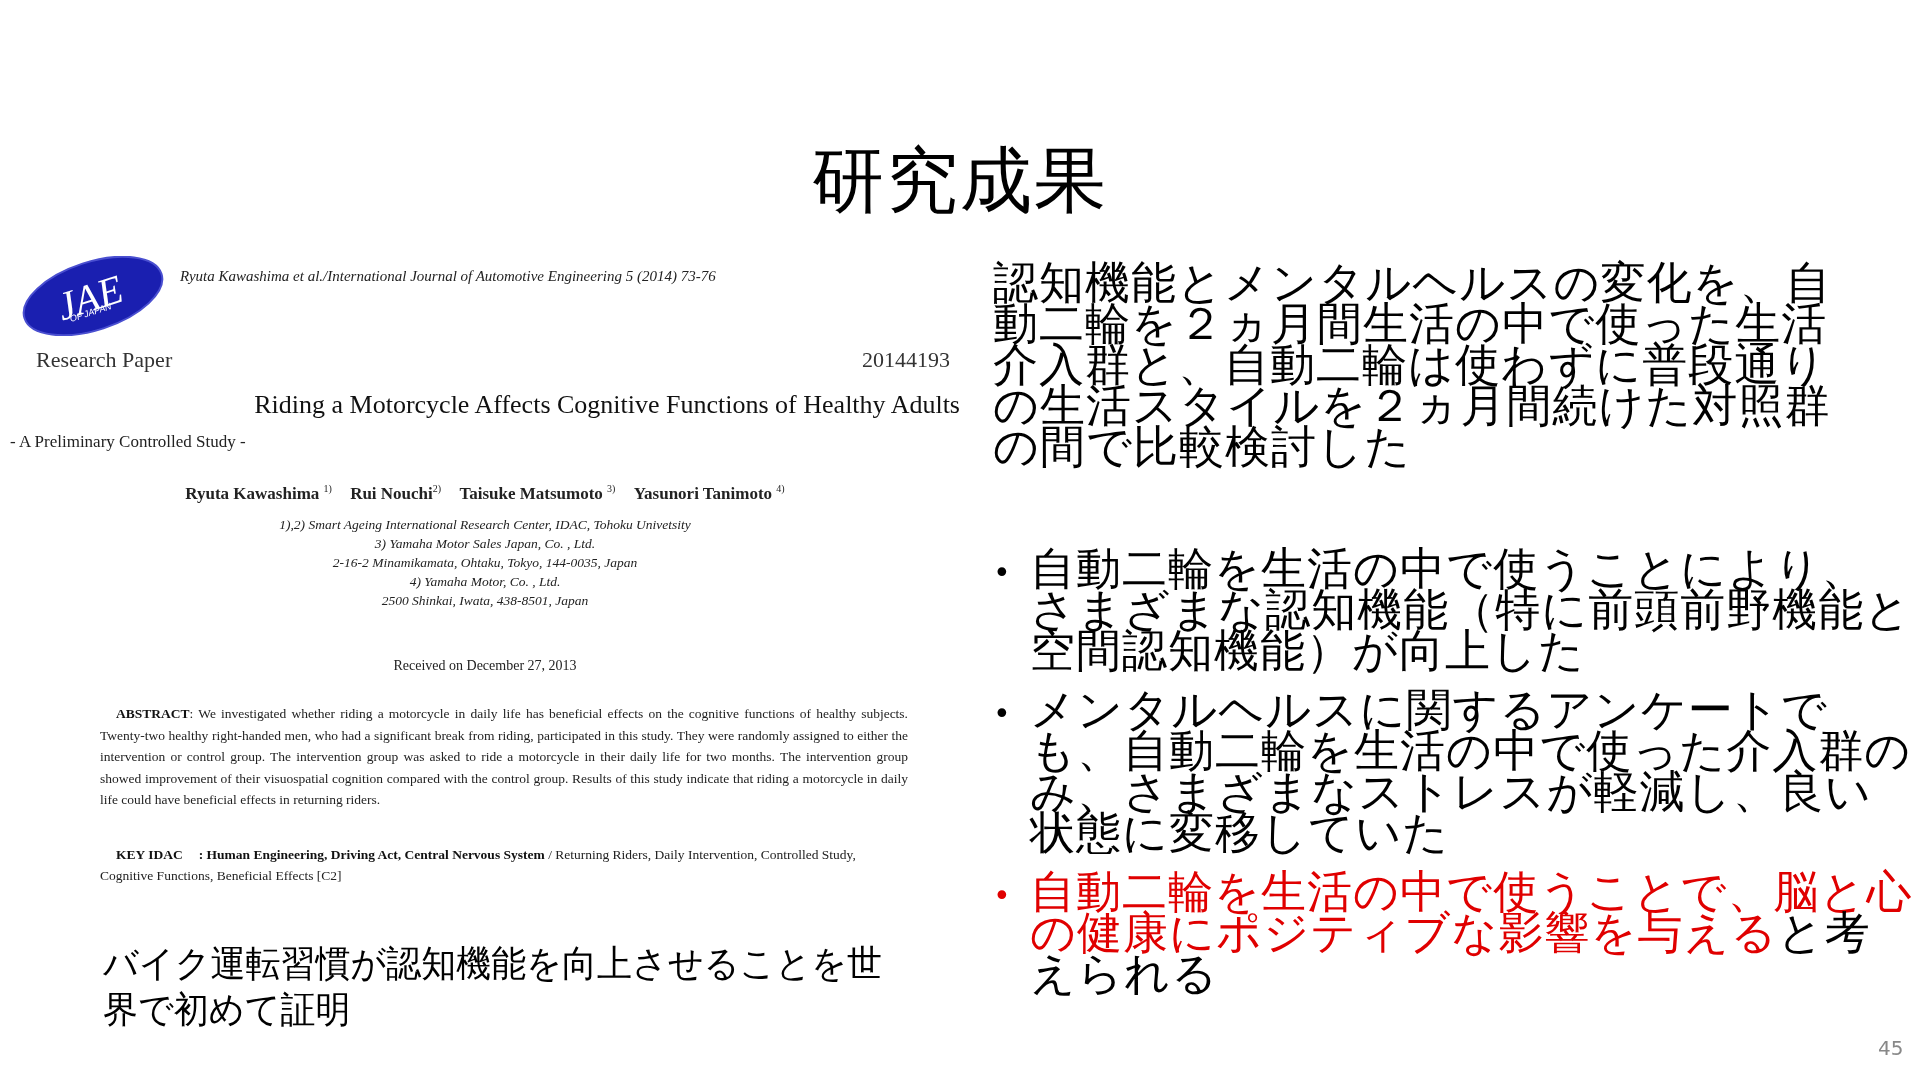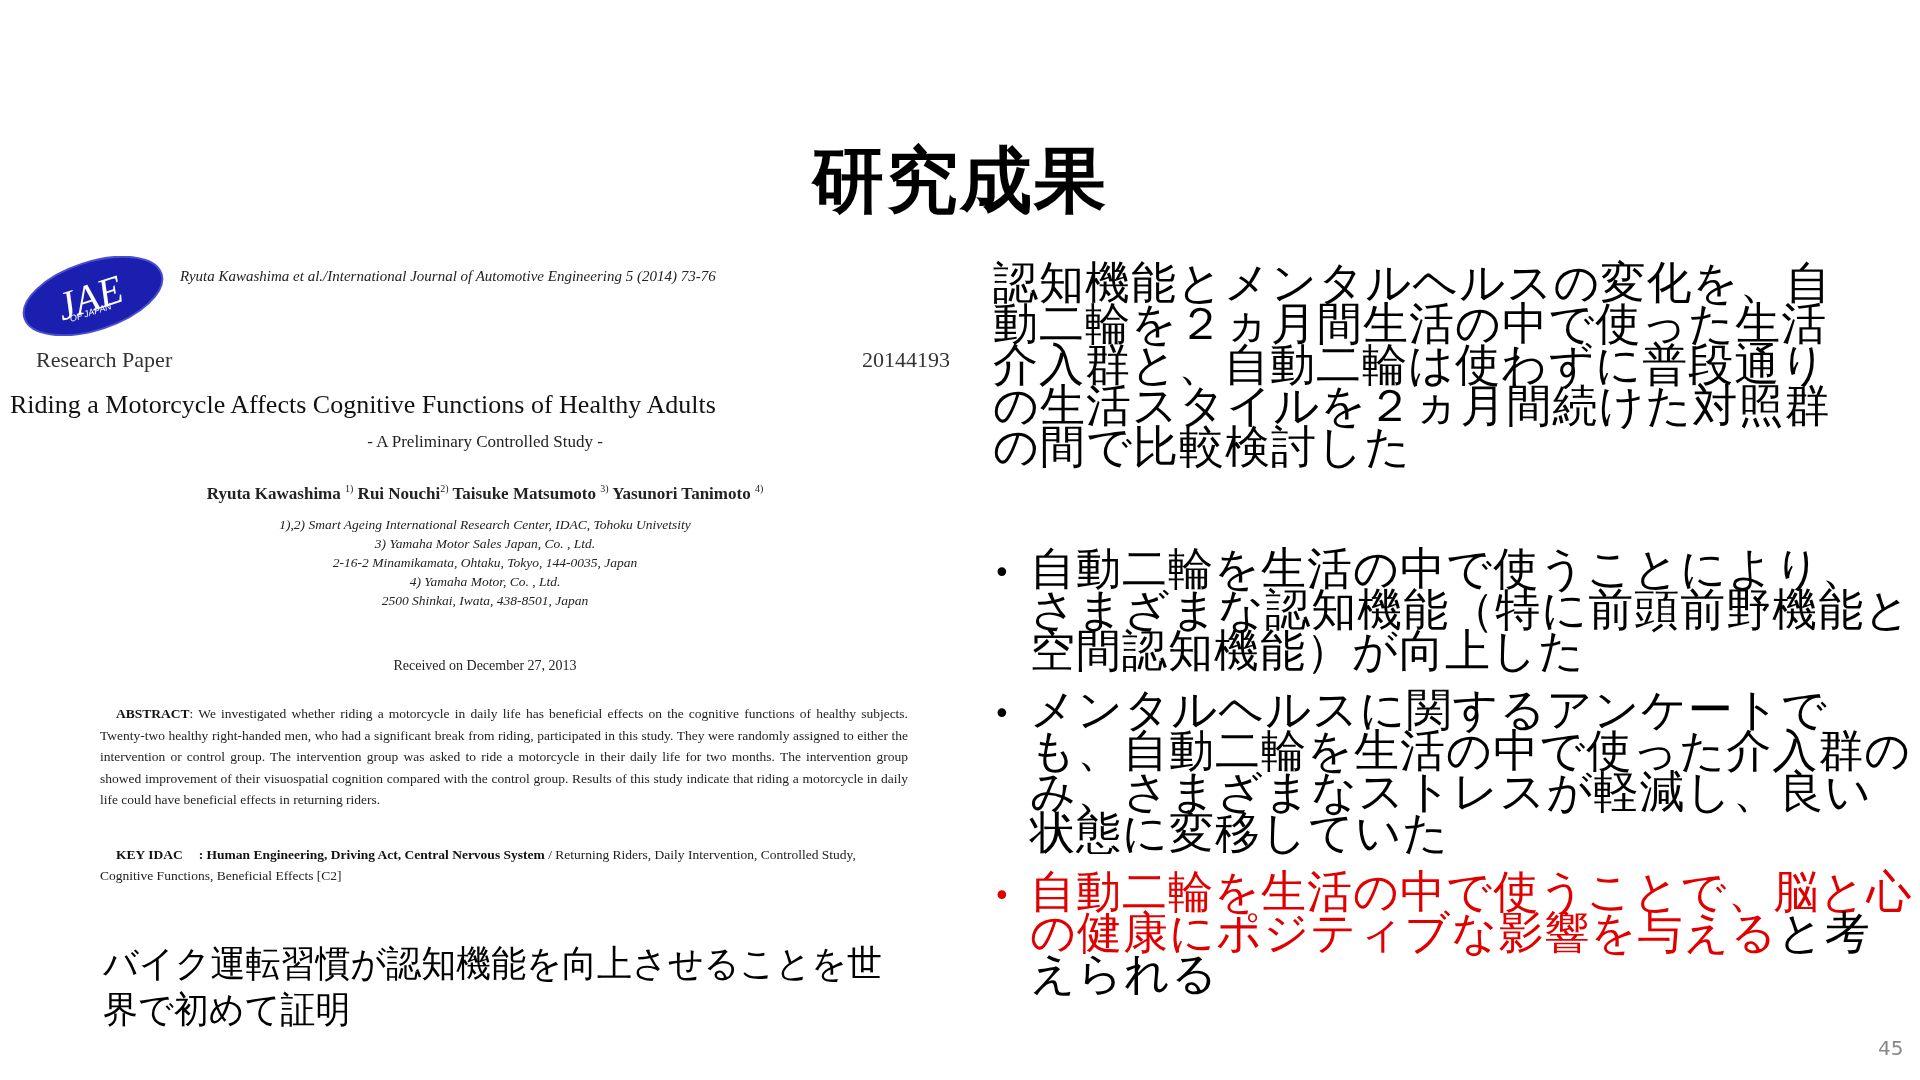--- a/index.html
+++ b/index.html
@@ -2,49 +2,49 @@
 <html><head>
 <meta charset="utf-8">
 <style>
   html, body { margin: 0; padding: 0; }
   body {
     width: 1920px; height: 1080px; background: #ffffff; position: relative;
     overflow: hidden; font-family: "DejaVu Sans", "Liberation Sans", sans-serif; color: #000;
   }
   .slide-title {
     position: absolute; left: 0; top: 135px; width: 1920px; text-align: center;
-    font-size: 72px; font-weight: bold; line-height: 90px; letter-spacing: 2px;
+    font-size: 72px; font-weight: normal; line-height: 90px; letter-spacing: 2px;
   }
   
   .paper {
     position: absolute; left: 10px; top: 250px; width: 950px; height: 640px;
     background: #fff; font-family: "Liberation Serif", "DejaVu Serif", serif; color: #222;
   }
   .paper .logo {
     position: absolute; left: 8px; top: 6px; width: 150px; height: 80px;
   }
   .paper .journal-line {
     position: absolute; left: 170px; top: 18px; font-size: 15px; font-style: italic; white-space: nowrap;
   }
   .paper .paper-type {
     position: absolute; left: 26px; top: 97px; font-size: 22px; color: #333;
   }
   .paper .paper-id {
     position: absolute; right: 10px; top: 97px; font-size: 22px; color: #333; margin-left: 47px;
   }
   .paper .paper-title {
-    position: absolute; left: 0; width: 950px; top: 140px; text-align: left; font-size: 26px; color: #111;
+    position: absolute; left: 0; width: 950px; top: 140px; text-align: right; font-size: 26px; color: #111;
   }
   .paper .paper-subtitle {
-    position: absolute; left: 0; width: 950px; top: 182px; text-align: center; font-size: 17px;
+    position: absolute; left: 0; width: 950px; top: 182px; text-align: left; font-size: 17px;
   }
   .paper .authors {
     position: absolute; left: 0; width: 950px; top: 233px; text-align: center; font-size: 17px; font-weight: bold;
   }
-  .paper .authors span.author { margin: 0 0; }
+  .paper .authors span.author { margin: 0 7px; }
   .paper .authors sup { font-size: 10px; font-weight: normal; }
   .paper .affil {
     position: absolute; left: 0; width: 950px; top: 265px; text-align: center; font-size: 13.5px; font-style: italic; line-height: 19px;
   }
   .paper .received {
     position: absolute; left: 0; width: 950px; top: 408px; text-align: center; font-size: 14px; font-family: Liberation Serif, serif;
   }
   .paper .abstract {
     position: absolute; left: 90px; width: 808px; top: 453px; font-size: 13.5px; line-height: 21.5px; text-align: justify;
   }

